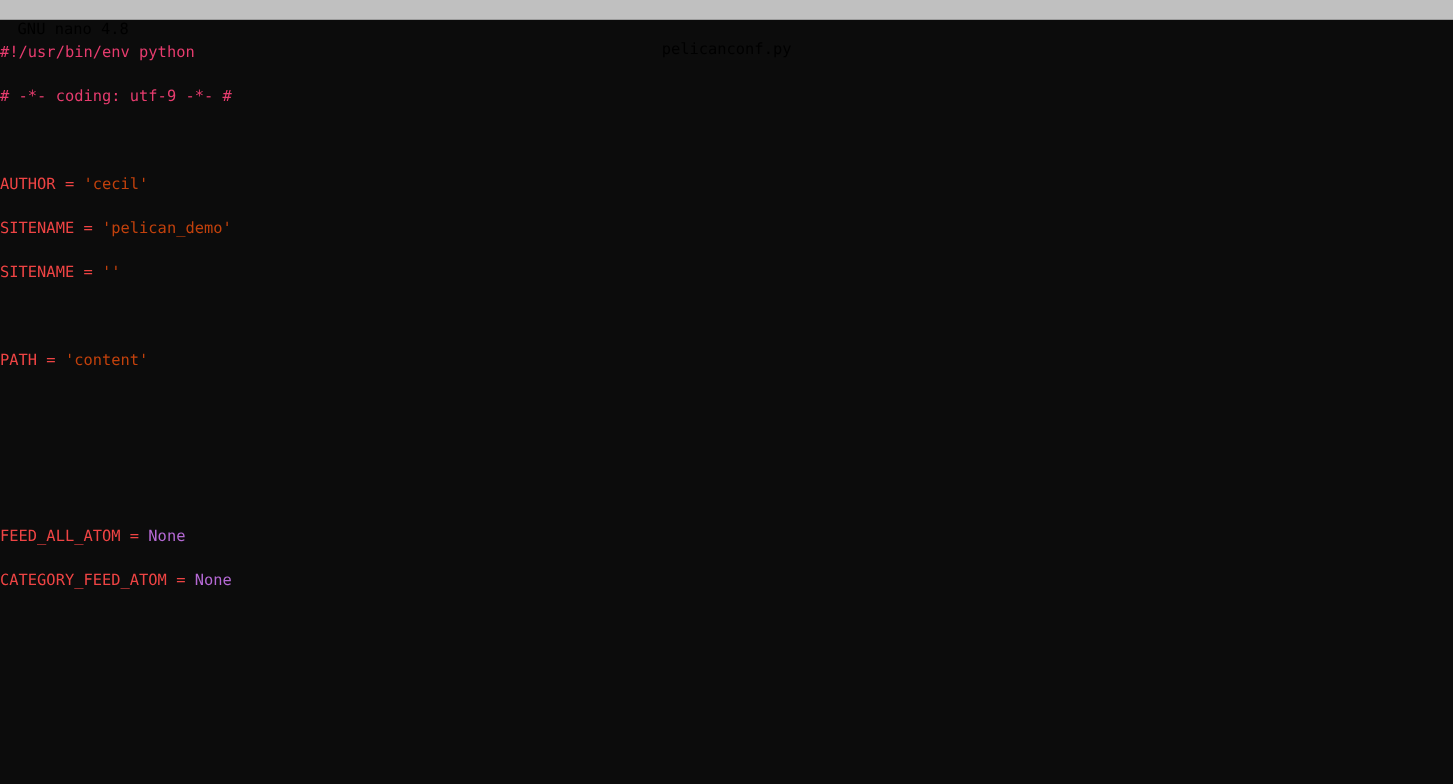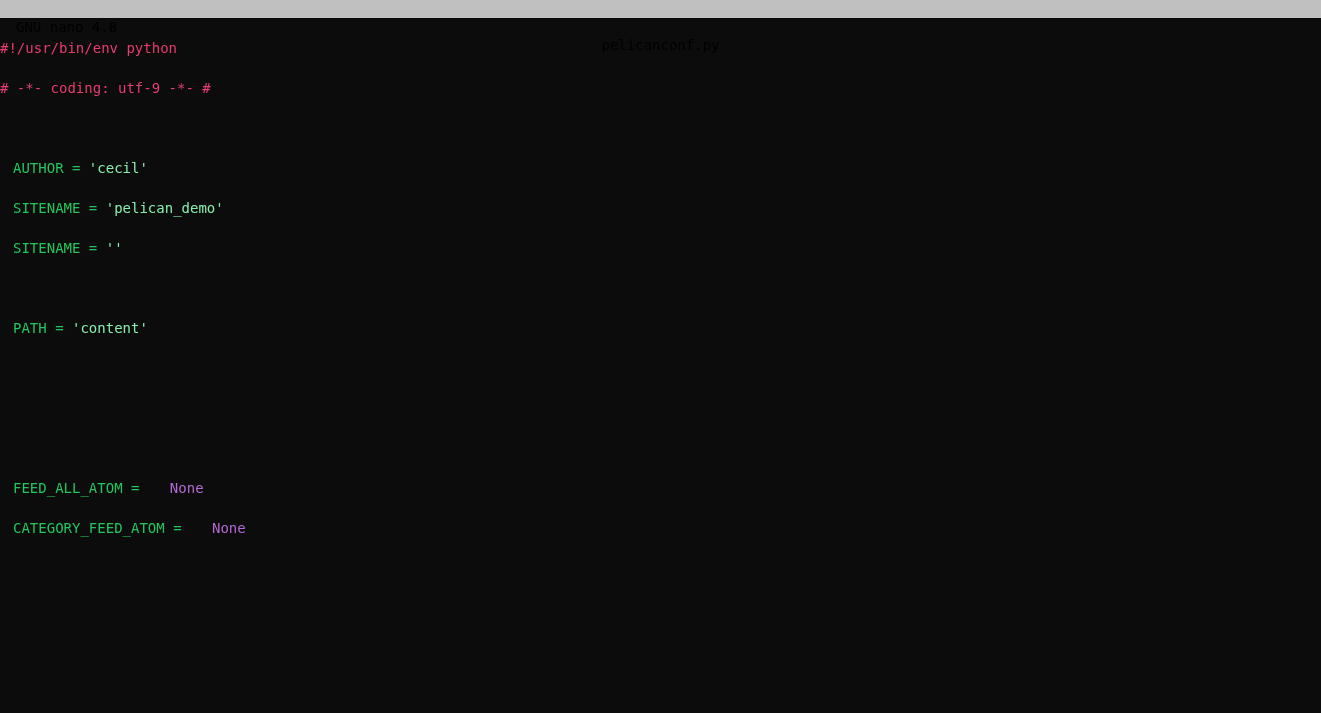--- a/index.html
+++ b/index.html
@@ -30,23 +30,23 @@
     left: 50%;
     transform: translateX(-50%);
   }
   .editor {
     padding: 0;
     white-space: pre;
     color: #ddd;
   }
   .line { height: 20px; }
   .c-comment { color: #e63c6e; }  
-  .c-var     { color: #22c55e; padding-left: 13px; }
-  .c-str     { color: #86efac; }  
-  .c-none    { color: #b569d4; margin-left: 22px; }
+  .c-var     { color: #ef4444; }
+  .c-str     { color: #c2410c; }  
+  .c-none    { color: #b569d4; }
 </style>
 </head>
 <body>
 
 <div class="titlebar">
   <span class="left">GNU nano 4.8</span>
   <span class="center">pelicanconf.py</span>
 </div>
 
 <div class="editor">

